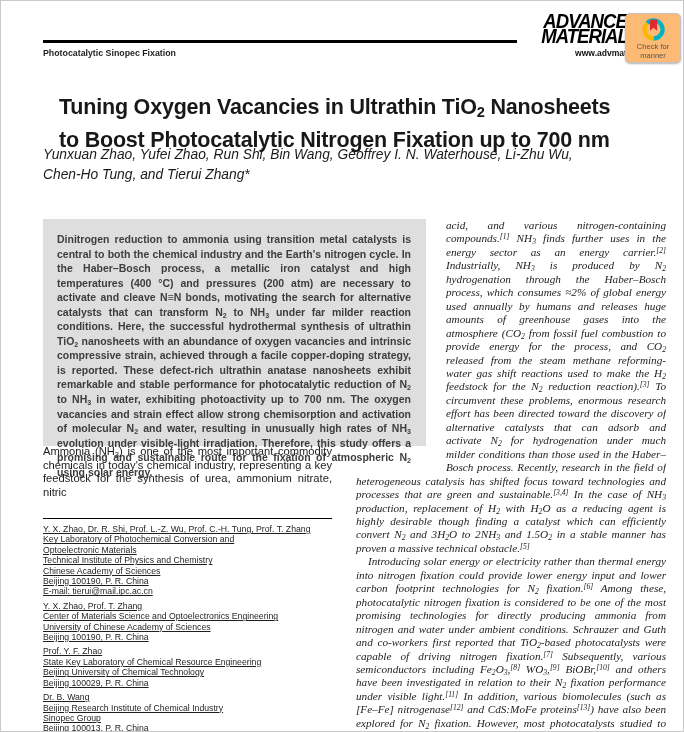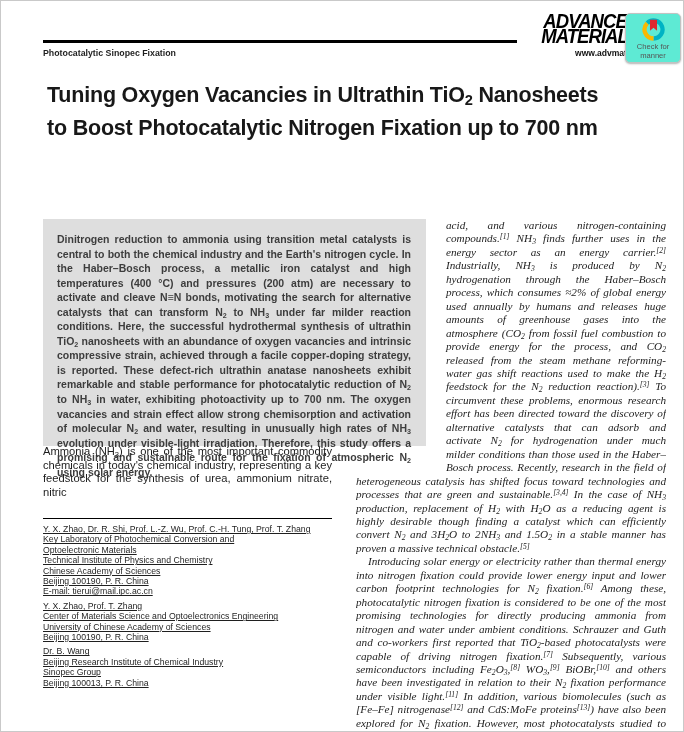--- a/index.html
+++ b/index.html
@@ -11,28 +11,28 @@
   
   .comm{position:absolute;left:42px;top:18px;font-size:14.5px;font-weight:bold;letter-spacing:.4px;color:#101010;}
   .header-rule{position:absolute;left:42px;top:39px;width:474px;height:2.5px;background:#000;}
   .topic{position:absolute;left:42px;top:47px;font-size:8.8px;font-weight:bold;color:#1f1f1f;}
   .logo{position:absolute;right:44px;top:13px;text-align:right;font-style:italic;font-weight:bold;color:#000;
         transform:scaleX(.95);transform-origin:right top;}
   .logo .l1,.logo .l2{font-size:19.5px;line-height:15px;letter-spacing:-1px;}
   .logo .web{font-size:9px;font-style:normal;margin-top:4px;letter-spacing:0;color:#111;}
   .badge{
     position:absolute;right:2px;top:12px;width:56px;height:50px;
-    background:#5eead4;border:1px solid #c2c2c2;border-radius:5px;
+    background:#fdba74;border:1px solid #c2c2c2;border-radius:5px;
     box-shadow:0 1px 2px rgba(0,0,0,.3);
     display:flex;flex-direction:column;align-items:center;padding-top:3px;box-sizing:border-box;cursor:pointer;
   }
   .badge svg{width:25px;height:25px;display:block;}
   .badge .bt{font-size:7.6px;line-height:8.8px;color:#555;text-align:center;margin-top:1px;}
   
-  h1.title{position:absolute;left:42px;top:74px;width:625px;margin:4px;
+  h1.title{position:absolute;left:42px;top:74px;width:625px;margin:16px;
     font-size:21.5px;line-height:33px;font-weight:bold;color:#181818;white-space:pre-line;letter-spacing:-.2px;}
   .authors{position:absolute;left:42px;top:144px;width:625px;
     font-size:13.8px;line-height:19.5px;font-style:italic;color:#1a1a1a;white-space:pre-line;}
   
   .abstract{position:absolute;left:42px;top:218px;width:383px;height:227px;
     box-sizing:border-box;padding:13px 15px 0 14px;}
   .abstract p{margin:0;font-size:10.5px;line-height:14.55px;font-weight:bold;color:#3d3d3d;text-align:justify;}
   
   .left-body{position:absolute;left:42px;top:444px;width:289px;
     font-family:Liberation Sans, sans-serif;font-size:11.2px;line-height:13.5px;color:#1c1c1c;text-align:justify;}
@@ -69,39 +69,45 @@
       <path d="M 11.5 3.5 h 9 v 14 l -4.5 -3.9 -4.5 3.9 z" style="fill: rgb(224, 40, 46);"></path>
     </svg>
     <div class="bt">
       <span>Check for</span><br>
       <span>manner</span>
     </div>
   </div>
 
   <h1 class="title">Tuning Oxygen Vacancies in Ultrathin TiO<sub>2</sub> Nanosheets
 to Boost Photocatalytic Nitrogen Fixation up to 700 nm</h1>
+  <div class="authors">Yunxuan Zhao, Yufei Zhao, Run Shi, Bin Wang, Geoffrey I. N. Waterhouse, Li-Zhu Wu,
+Chen-Ho Tung, and Tierui Zhang*</div>
 
   <div class="abstract" style="background-color: rgb(222, 222, 222);">
     <p>Dinitrogen reduction to ammonia using transition metal catalysts is central to both the chemical industry and the Earth's nitrogen cycle. In the Haber–Bosch process, a metallic iron catalyst and high temperatures (400 °C) and pressures (200 atm) are necessary to activate and cleave N≡N bonds, motivating the search for alternative catalysts that can transform N<sub>2</sub> to NH<sub>3</sub> under far milder reaction conditions. Here, the successful hydrothermal synthesis of ultrathin TiO<sub>2</sub> nanosheets with an abundance of oxygen vacancies and intrinsic compressive strain, achieved through a facile copper-doping strategy, is reported. These defect-rich ultrathin anatase nanosheets exhibit remarkable and stable performance for photocatalytic reduction of N<sub>2</sub> to NH<sub>3</sub> in water, exhibiting photoactivity up to 700 nm. The oxygen vacancies and strain effect allow strong chemisorption and activation of molecular N<sub>2</sub> and water, resulting in unusually high rates of NH<sub>3</sub> evolution under visible-light irradiation. Therefore, this study offers a promising and sustainable route for the fixation of atmospheric N<sub>2</sub> using solar energy.</p>
   </div>
 
   <div class="left-body">Ammonia (NH<sub>3</sub>) is one of the most important commodity chemicals in today's chemical industry, representing a key feedstock for the synthesis of urea, ammonium nitrate, nitric</div>
   <div class="fn-rule"></div>
   <div class="footnotes">
     <div class="fn">Y. X. Zhao, Dr. R. Shi, Prof. L.-Z. Wu, Prof. C.-H. Tung, Prof. T. Zhang
 Key Laboratory of Photochemical Conversion and
 Optoelectronic Materials
 Technical Institute of Physics and Chemistry
 Chinese Academy of Sciences
 Beijing 100190, P. R. China
 E-mail: tierui@mail.ipc.ac.cn</div>
     <div class="fn">Y. X. Zhao, Prof. T. Zhang
 Center of Materials Science and Optoelectronics Engineering
 University of Chinese Academy of Sciences
 Beijing 100190, P. R. China</div>
+    <div class="fn">Prof. Y. F. Zhao
+State Key Laboratory of Chemical Resource Engineering
+Beijing University of Chemical Technology
+Beijing 100029, P. R. China</div>
     <div class="fn">Dr. B. Wang
 Beijing Research Institute of Chemical Industry
 Sinopec Group
 Beijing 100013, P. R. China</div>
   </div>
 
   <div class="right-col">
     <div class="wrap-spacer"></div>
     <p>acid, and various nitrogen-containing compounds.<sup>[1]</sup> NH<sub>3</sub> finds further uses in the energy sector as an energy carrier.<sup>[2]</sup> Industrially, NH<sub>3</sub> is produced by N<sub>2</sub> hydrogenation through the Haber–Bosch process, which consumes ≈2% of global energy used annually by humans and releases huge amounts of greenhouse gases into the atmosphere (CO<sub>2</sub> from fossil fuel combustion to provide energy for the process, and CO<sub>2</sub> released from the steam methane reforming-water gas shift reactions used to make the H<sub>2</sub> feedstock for the N<sub>2</sub> reduction reaction).<sup>[3]</sup> To circumvent these problems, enormous research effort has been directed toward the discovery of alternative catalysts that can adsorb and activate N<sub>2</sub> for hydrogenation under much milder conditions than those used in the Haber–Bosch process. Recently, research in the field of heterogeneous catalysis has shifted focus toward technologies and processes that are green and sustainable.<sup>[3,4]</sup> In the case of NH<sub>3</sub> production, replacement of H<sub>2</sub> with H<sub>2</sub>O as a reducing agent is highly desirable though finding a catalyst which can efficiently convert N<sub>2</sub> and 3H<sub>2</sub>O to 2NH<sub>3</sub> and 1.5O<sub>2</sub> in a stable manner has proven a massive technical obstacle.<sup>[5]</sup></p>
     <p class="indent">Introducing solar energy or electricity rather than thermal energy into nitrogen fixation could provide lower energy input and lower carbon footprint technologies for N<sub>2</sub> fixation.<sup>[6]</sup> Among these, photocatalytic nitrogen fixation is considered to be one of the most promising technologies for directly producing ammonia from nitrogen and water under ambient conditions. Schrauzer and Guth and co-workers first reported that TiO<sub>2</sub>-based photocatalysts were capable of driving nitrogen fixation.<sup>[7]</sup> Subsequently, various semiconductors including Fe<sub>2</sub>O<sub>3</sub>,<sup>[8]</sup> WO<sub>3</sub>,<sup>[9]</sup> BiOBr,<sup>[10]</sup> and others have been investigated in relation to their N<sub>2</sub> fixation performance under visible light.<sup>[11]</sup> In addition, various biomolecules (such as [Fe–Fe] nitrogenase<sup>[12]</sup> and CdS:MoFe proteins<sup>[13]</sup>) have also been explored for N<sub>2</sub> fixation. However, most photocatalysts studied to date exhibit weak light absorption above 500 nm, severely handicapping</p>

